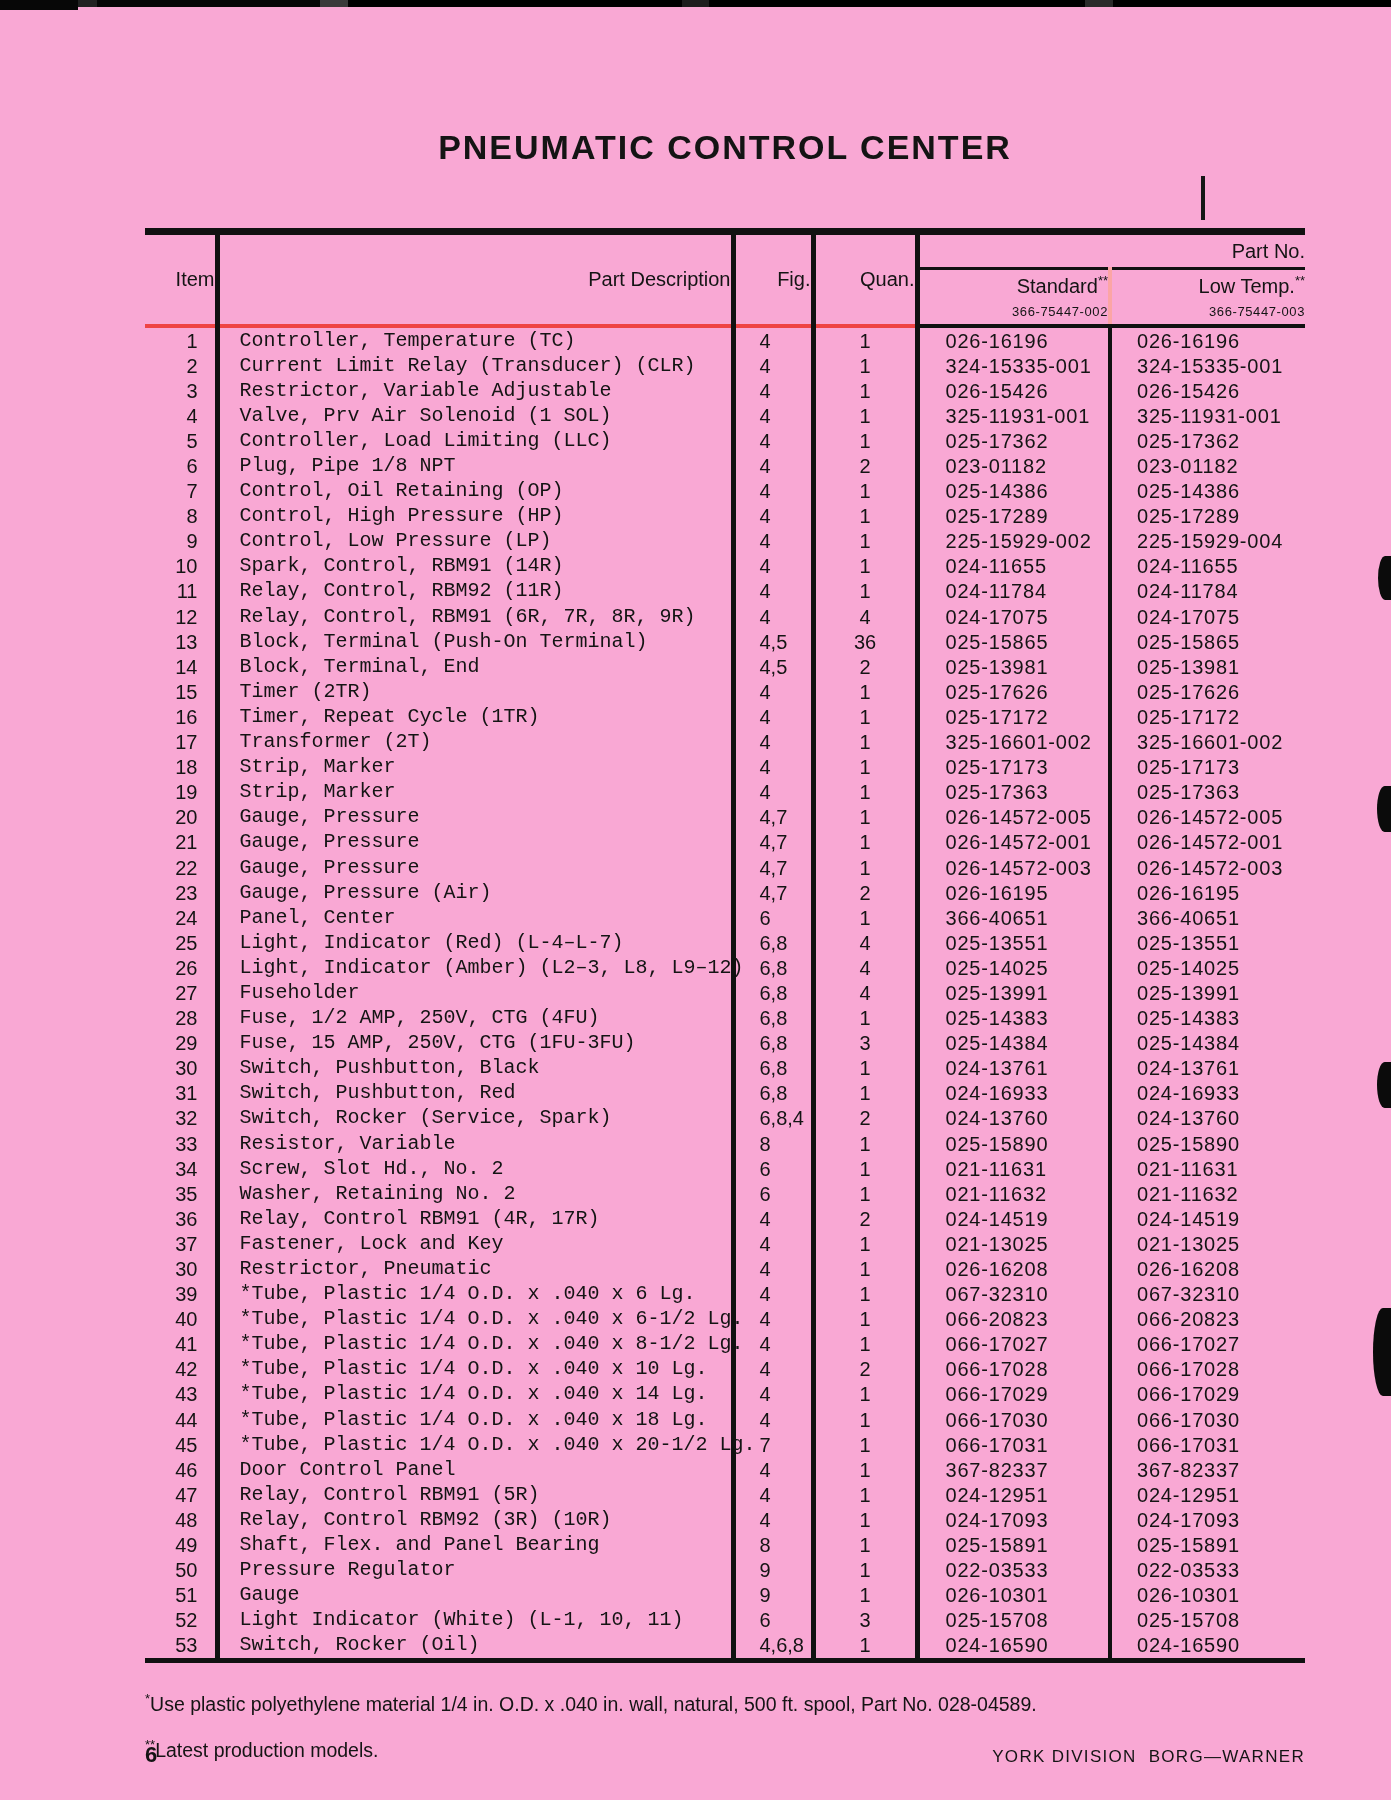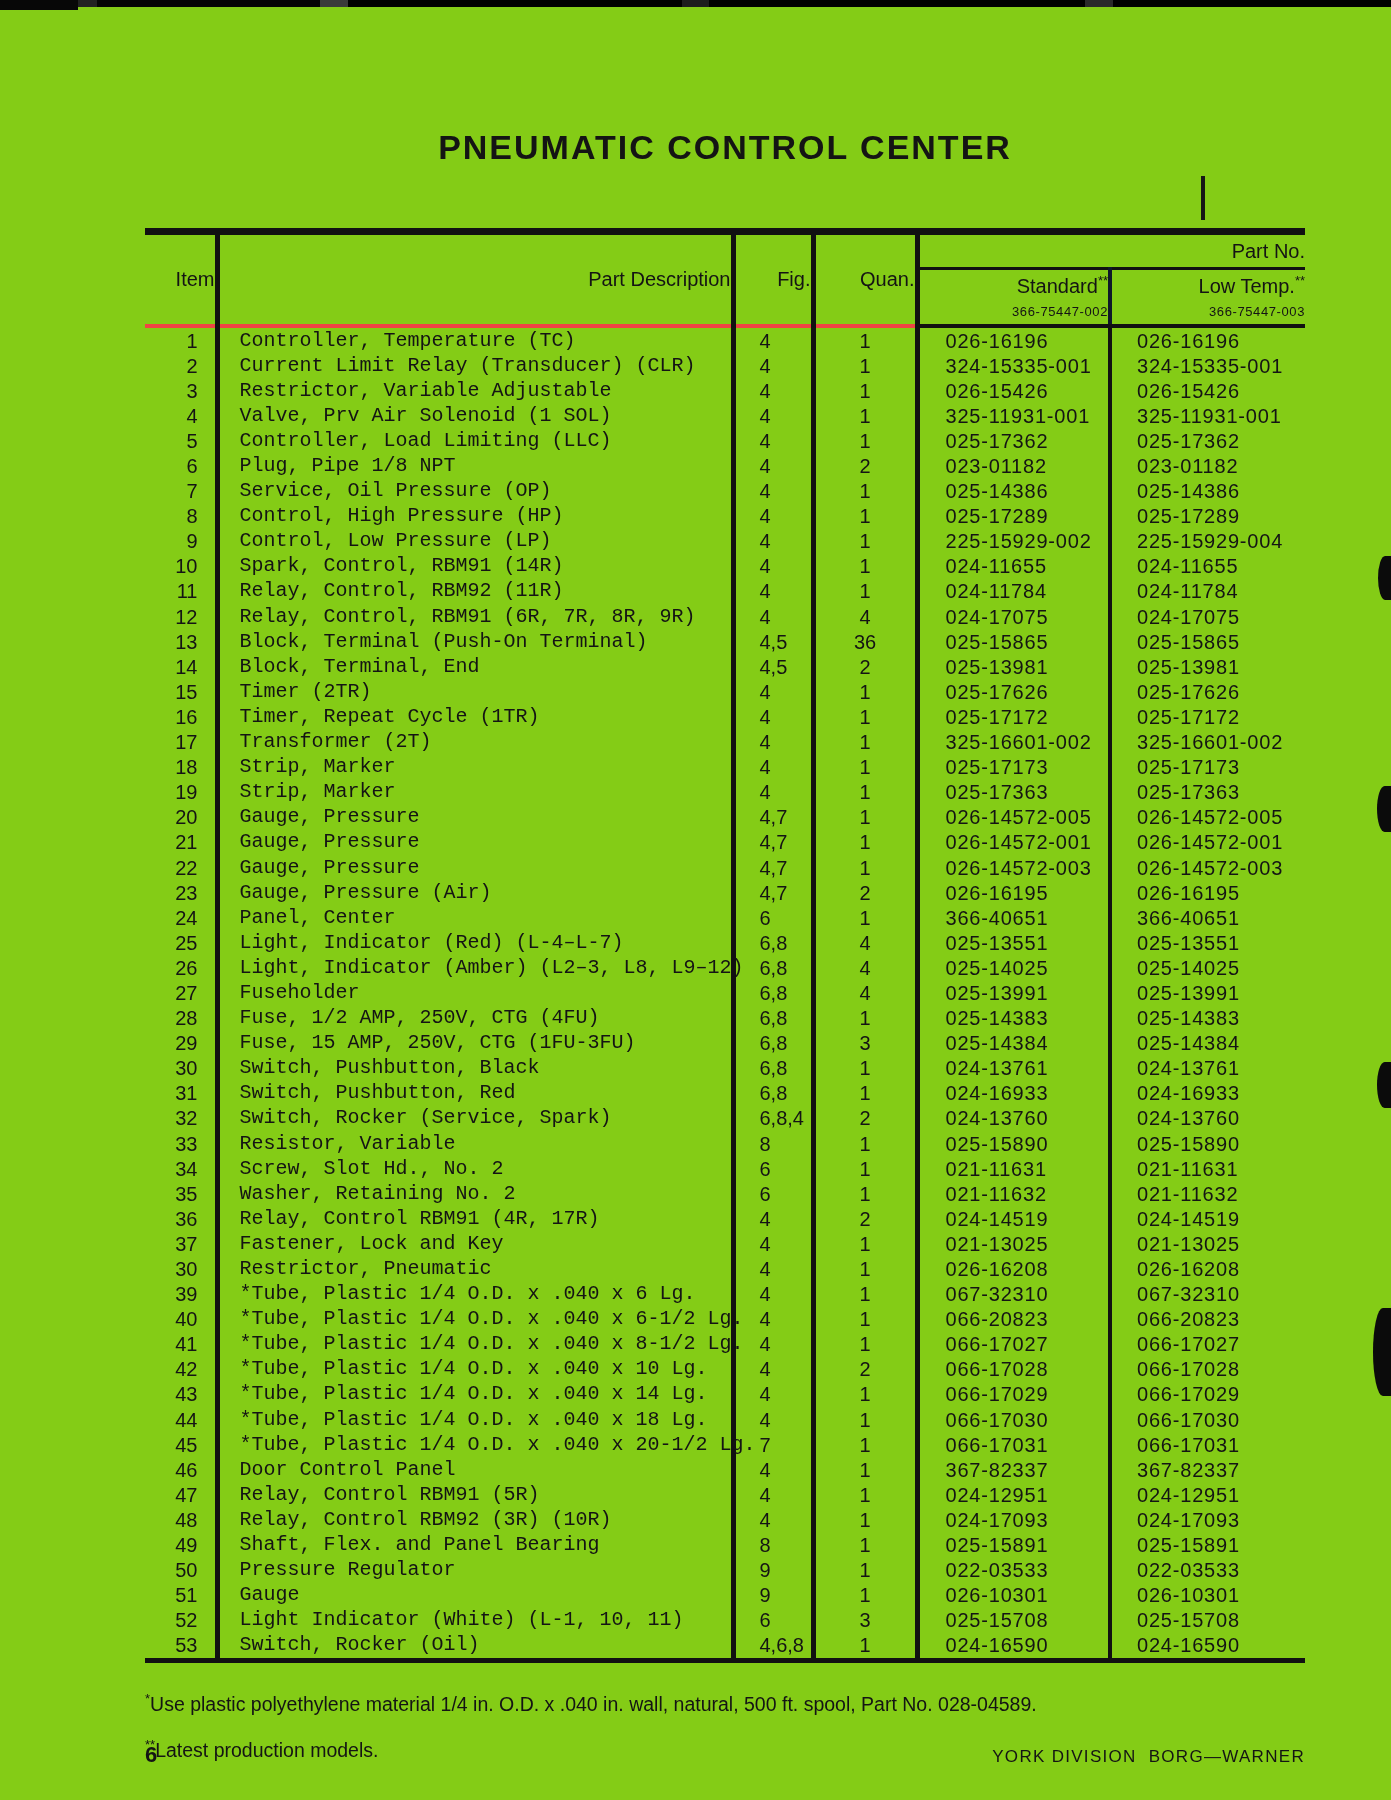--- a/index.html
+++ b/index.html
@@ -1,17 +1,17 @@
 <!DOCTYPE html>
 <html><head>
 <meta charset="utf-8">
 <style>
   html,body { margin:0; padding:0; background:#e8e8e8; }
   .page {
-    position:relative; width:1391px; height:1800px; background:#84cc16;
+    position:relative; width:1391px; height:1800px; background:#f9a8d4;
     font-family:"Liberation Sans", sans-serif; color:#141414; overflow:hidden;
     margin:0 auto;
   }
   
   .top-scan-bar {
     position:absolute; top:0; left:0; width:100%; height:7px;
     background:linear-gradient(90deg,#000 0 5%,#222 5% 7%,#050505 7% 23%,#3a3a3a 23% 25%,#000 25% 49%,#1d1d1d 49% 51%,#000 51% 78%,#2a2a2a 78% 80%,#000 80% 100%);
   }
   .top-scan-bar-left { position:absolute; top:0; left:0; width:78px; height:10px; background:#070707; }
   .tick { position:absolute; left:1201px; top:176px; width:4px; height:44px; background:#161616; }
@@ -31,21 +31,21 @@
     border-collapse:collapse; table-layout:fixed;
     border-top:7px solid #111; border-bottom:5px solid #111;
   }
   th, td { padding:0; font-weight:normal; }
   thead th { vertical-align:middle; text-align:right; font-size:20px; }
   thead tr.h-top th { height:32px; }
   thead tr.h-sub th { height:54px; border-bottom:4px solid #111; }
   th.rsp { border-bottom:4px solid #ef4444; }
   .h-partno { border-bottom:3px solid #111; }
   .bdr5 { border-right:5px solid #111; }
-  .bdr4 { border-right:4px solid #0f172a; }
+  .bdr4 { border-right:4px solid #fca5a5; }
   thead sup { font-size:13px; }
   .subnum { font-size:13px; letter-spacing:0.6px; display:inline-block; margin-top:3px; }
   tbody td {
     height:25.1px; font-size:20px; white-space:nowrap; line-height:1;
     vertical-align:middle;
   }
   td.c-item { text-align:right; padding-right:17px; border-right:5px solid #111; }
   td.c-desc { padding-left:20px;  border-right:5px solid #111;font-family:Liberation Mono, monospace; }
   td.c-fig  { padding-left:24px;  border-right:5px solid #111; }
   td.c-quan { text-align:center;  border-right:5px solid #111; }
@@ -146,21 +146,21 @@
         <tr>
           <td class="c-item">6</td>
           <td class="c-desc">Plug, Pipe 1/8 NPT</td>
           <td class="c-fig">4</td>
           <td class="c-quan">2</td>
           <td class="c-std">023-01182</td>
           <td class="c-low">023-01182</td>
         </tr>
         <tr>
           <td class="c-item">7</td>
-          <td class="c-desc">Service, Oil Pressure (OP)</td>
+          <td class="c-desc">Control, Oil Retaining (OP)</td>
           <td class="c-fig">4</td>
           <td class="c-quan">1</td>
           <td class="c-std">025-14386</td>
           <td class="c-low">025-14386</td>
         </tr>
         <tr>
           <td class="c-item">8</td>
           <td class="c-desc">Control, High Pressure (HP)</td>
           <td class="c-fig">4</td>
           <td class="c-quan">1</td>

